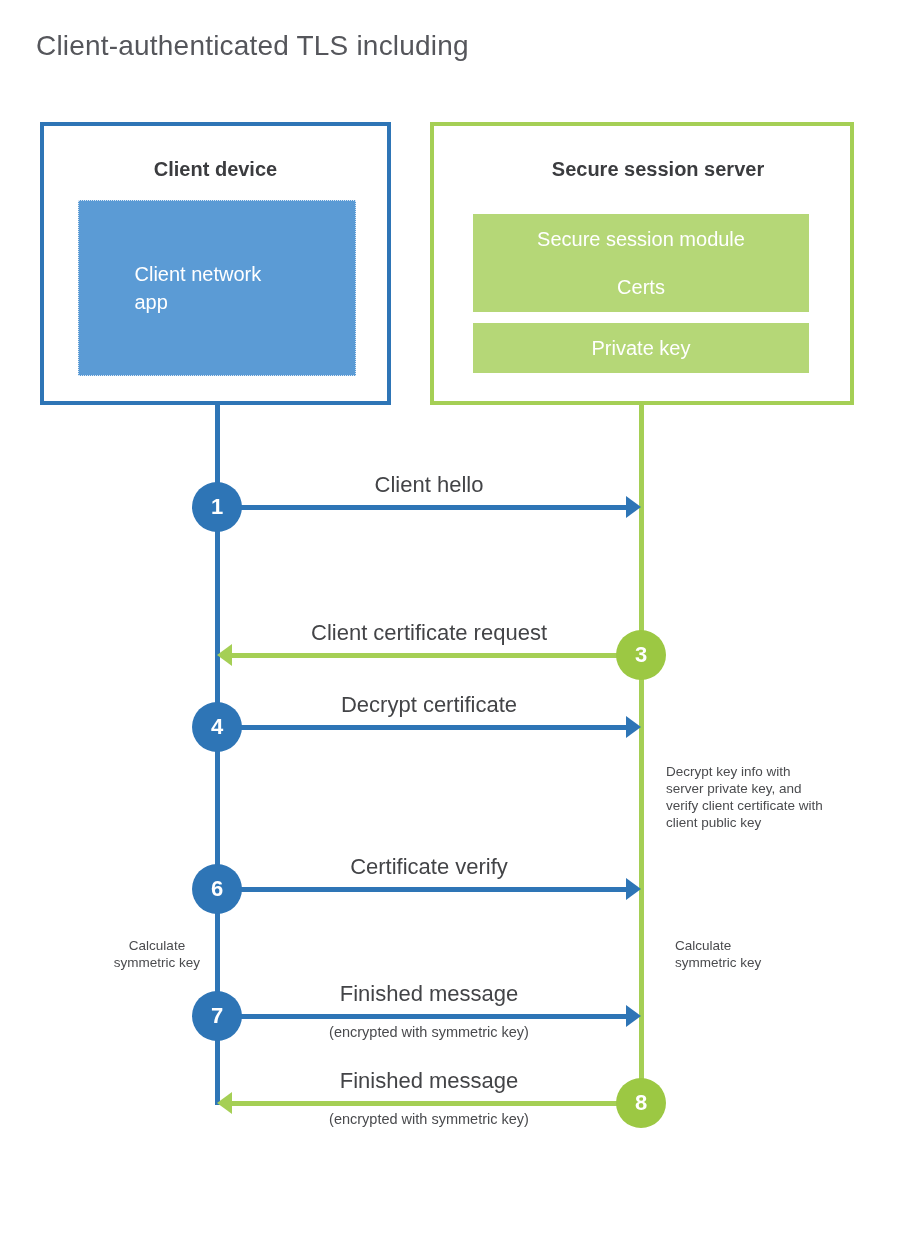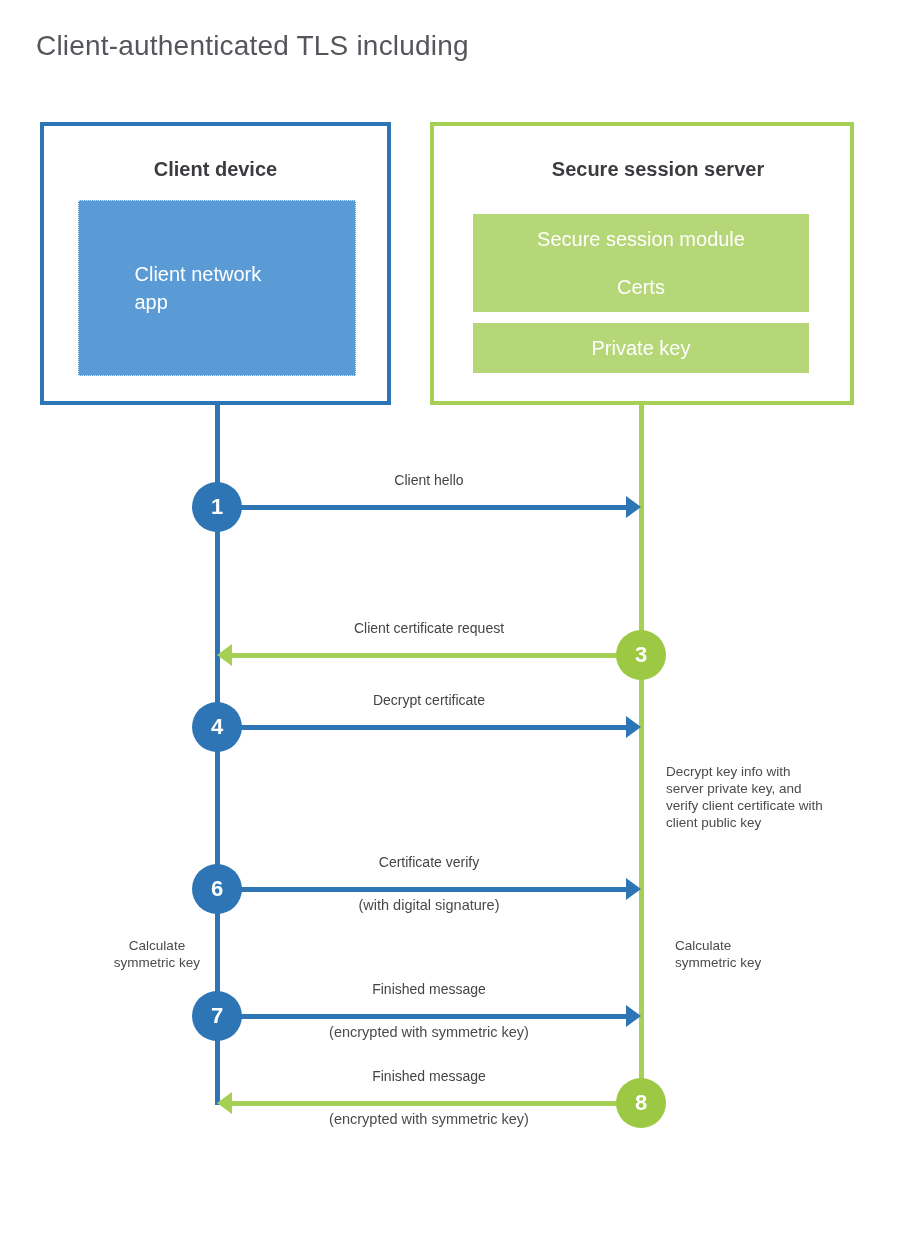--- a/index.html
+++ b/index.html
@@ -53,21 +53,21 @@
   .green .arrow-line { left:232px; width:385px; background:#a5cf55; }
   .arrow-head {
     position:absolute; top:14px; width:0; height:0;
     border-top:11px solid transparent; border-bottom:11px solid transparent;
   }
   .blue  .arrow-head { left:626px; border-left:15px solid #2e75b6; }
   .green .arrow-head { left:217px; border-right:15px solid #a5cf55; }
 
   .lbl {
     position:absolute; left:160px; width:538px; top:-10px;
-    text-align:center; font-size:14px; color:#434447;
+    text-align:center; font-size:22px; color:#434447;
   }
   .sub {
     position:absolute; left:160px; width:538px; top:33px;
     text-align:center; font-size:14.5px; color:#494a4d;
   }
 
   
   .note-text { font-size:13.5px; line-height:17px; color:#4a4b4e; }
   .server-note { position:absolute; left:666px; top:763px; width:164px; }
   .calc-left   { position:absolute; left:98px;  top:937px; width:118px; text-align:center; }
@@ -124,21 +124,20 @@
     <div class="arrow-head"></div>
     <div class="circle">4</div>
   </div>
 
 
   <div class="step s6 blue">
     <div class="lbl">Certificate verify</div>
     <div class="arrow-line"></div>
     <div class="arrow-head"></div>
     <div class="circle">6</div>
-    <div class="sub">(with digital signature)</div>
   </div>
 
   <div class="step s7 blue">
     <div class="lbl">Finished message</div>
     <div class="arrow-line"></div>
     <div class="arrow-head"></div>
     <div class="circle">7</div>
     <div class="sub">(encrypted with symmetric key)</div>
   </div>
 

